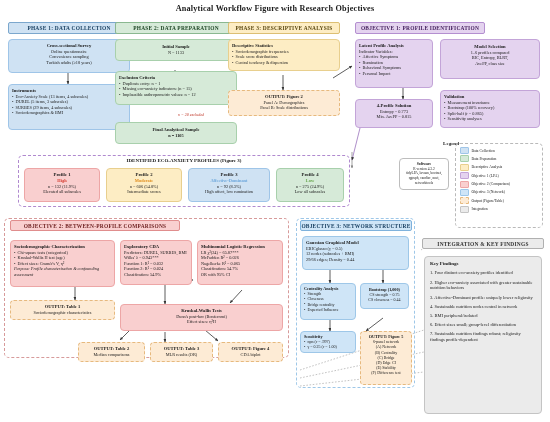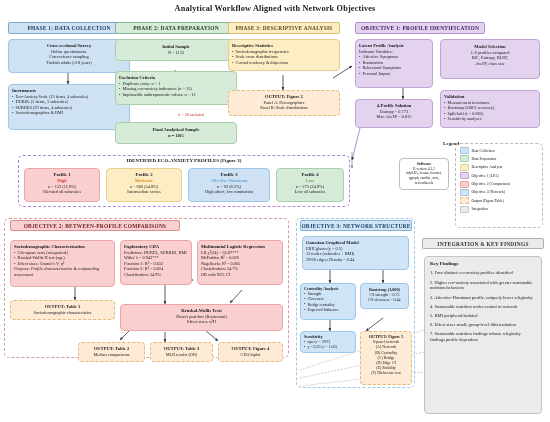--- a/index.html
+++ b/index.html
@@ -41,21 +41,21 @@
   .lgtxt{font-size:3.7px;}
   .kf{font-size:4.5px;line-height:1.3;margin-bottom:3.3px;}
   .prof-name{font-weight:bold;font-size:4.7px;}
   .prof-lab{font-size:4.4px;}
 </style>
 </head>
 <body>
 
 <div id="root">
 
-  <div class="abs title" style="left:0;top:4px;width:550px;">Analytical Workflow Aligned with Network Objectives</div>
+  <div class="abs title" style="left:0;top:4px;width:550px;">Analytical Workflow Figure with Research Objectives</div>
 
   <svg class="lay">
     <defs>
       <marker id="ar" markerWidth="5" markerHeight="5" refX="3.6" refY="1.8" orient="auto">
         <path d="M0,0 L3.8,1.8 L0,3.6 z" fill="#333"></path>
       </marker>
       <marker id="arg" markerWidth="5" markerHeight="5" refX="3.6" refY="1.8" orient="auto">
         <path d="M0,0 L3.8,1.8 L0,3.6 z" fill="#7b7b7b"></path>
       </marker>
     </defs>

